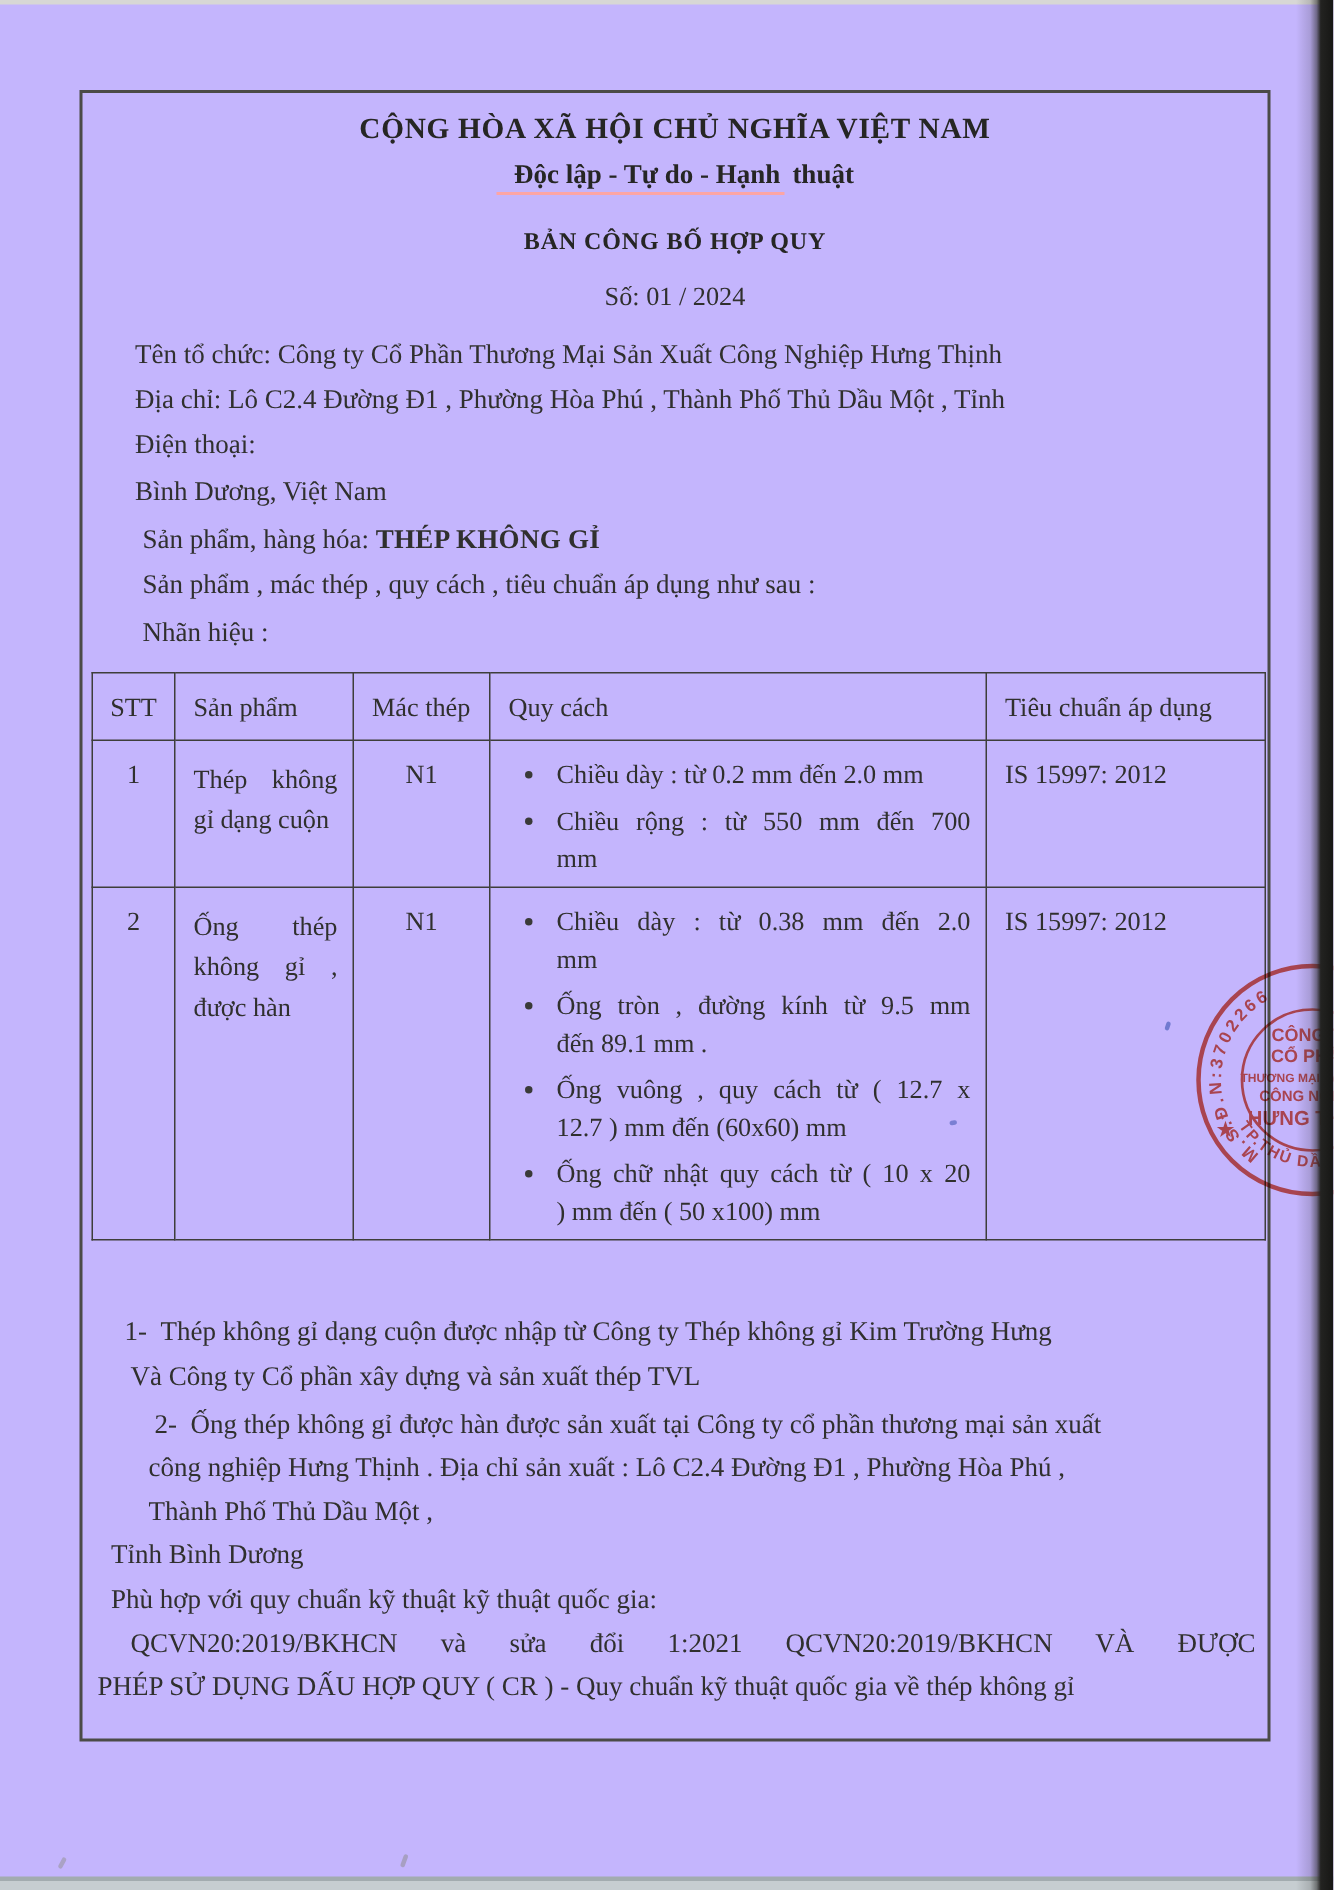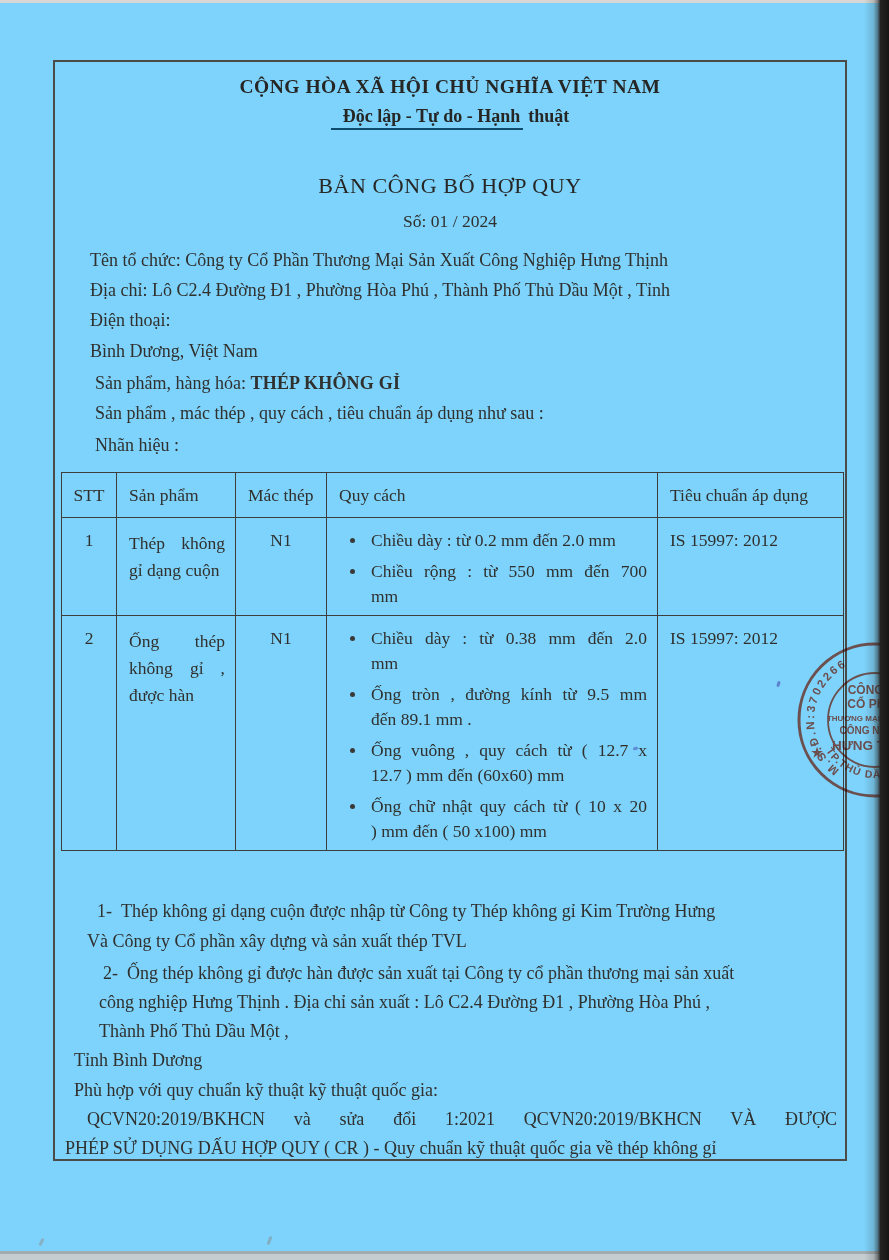--- a/index.html
+++ b/index.html
@@ -1,35 +1,35 @@
 <!DOCTYPE html>
 <html><head>
 <meta charset="utf-8">
 <style>
   html,body{margin:0;padding:0;background:#e8e8e6;}
-  .scan{position:relative;width:889px;height:1260px;background:#7dd3fc;overflow:hidden;
+  .scan{position:relative;width:889px;height:1260px;background:#c4b5fd;overflow:hidden;
         font-family:"Liberation Serif", serif;color:#30302e;}
   
   .edge-top{position:absolute;left:0;top:0;width:889px;height:3px;background:#d7d7d5;z-index:8;}
   .edge-right{position:absolute;top:0;left:864px;width:25px;height:1260px;z-index:9;
       background:linear-gradient(to right, rgba(40,40,38,0) 0%, rgba(40,40,38,.18) 38%,
                  rgba(40,40,38,.55) 55%, #232321 66%, #161614 100%);}
   .edge-bottom1{position:absolute;left:0;top:1251px;width:889px;height:3px;background:#a2abaf;z-index:8;}
   .edge-bottom2{position:absolute;left:0;top:1254px;width:889px;height:6px;background:#c6cdd1;z-index:8;}
 
   .border-box{position:absolute;left:53px;top:60px;width:794px;height:1101px;box-sizing:border-box;
       border:2px solid #4b4b47;padding-top:13px;z-index:1;}
 
   
   .hdr{text-align:center;}
   .nat-title{font-size:19.5px;font-weight:bold;letter-spacing:.5px;line-height:24px;color:#262624;}
   .motto{font-size:18px;font-weight:bold;line-height:26px;margin-top:4px;color:#262624;}
-  .motto .u{border-bottom:2px solid #0c4a6e;padding:0 3px 2px 12px;}
+  .motto .u{border-bottom:2px solid #fca5a5;padding:0 3px 2px 12px;}
   .motto .rest{margin-left:5px;}
-  .doc-title{font-size:22px;font-weight:normal;letter-spacing:.6px;margin-top:42px;line-height:30px;color:#262624;}
+  .doc-title{font-size:16px;font-weight:bold;letter-spacing:.6px;margin-top:18px;line-height:30px;color:#262624;}
   .doc-no{font-size:17.5px;margin-top:8px;line-height:24px;}
 
   
   .info{margin:12px 12px 0 35px;font-size:18px;line-height:30.2px;}
   .info .ind{padding-left:5px;}
   .info .mt2{margin-top:2px;}
   .product b{letter-spacing:.2px;}
 
   
   table.spec{border-collapse:collapse;table-layout:fixed;width:782px;margin:12px 0 0 6px;
@@ -48,21 +48,21 @@
   .qc li:first-child{margin-top:0;}
   .qc li::before{content:'';position:absolute;left:15px;top:10px;width:5px;height:5px;
       border-radius:50%;background:#3a3a38;}
   .ln{display:block;}
   .j{text-align:justify;text-align-last:justify;}
 
   
   .notes{margin-top:46px;font-size:18px;line-height:29.2px;}
   .notes > div{padding-right:10px;}
   .mk{display:inline-block;margin-right:9px;}
-  .n1a{padding-left:42px;}
+  .n1a{padding-left:28px;}
   .n1b{padding-left:32px;}
   .n2a{padding-left:48px;margin-top:3px;}
   .n2b{padding-left:44px;}
   .n2c{padding-left:44px;}
   .prov{padding-left:19px;}
   .conf{padding-left:19px;}
   .std1{padding-left:32px;padding-right:8px !important;text-align:justify;text-align-last:justify;}
   .std2{padding-left:10px;}
 
   

